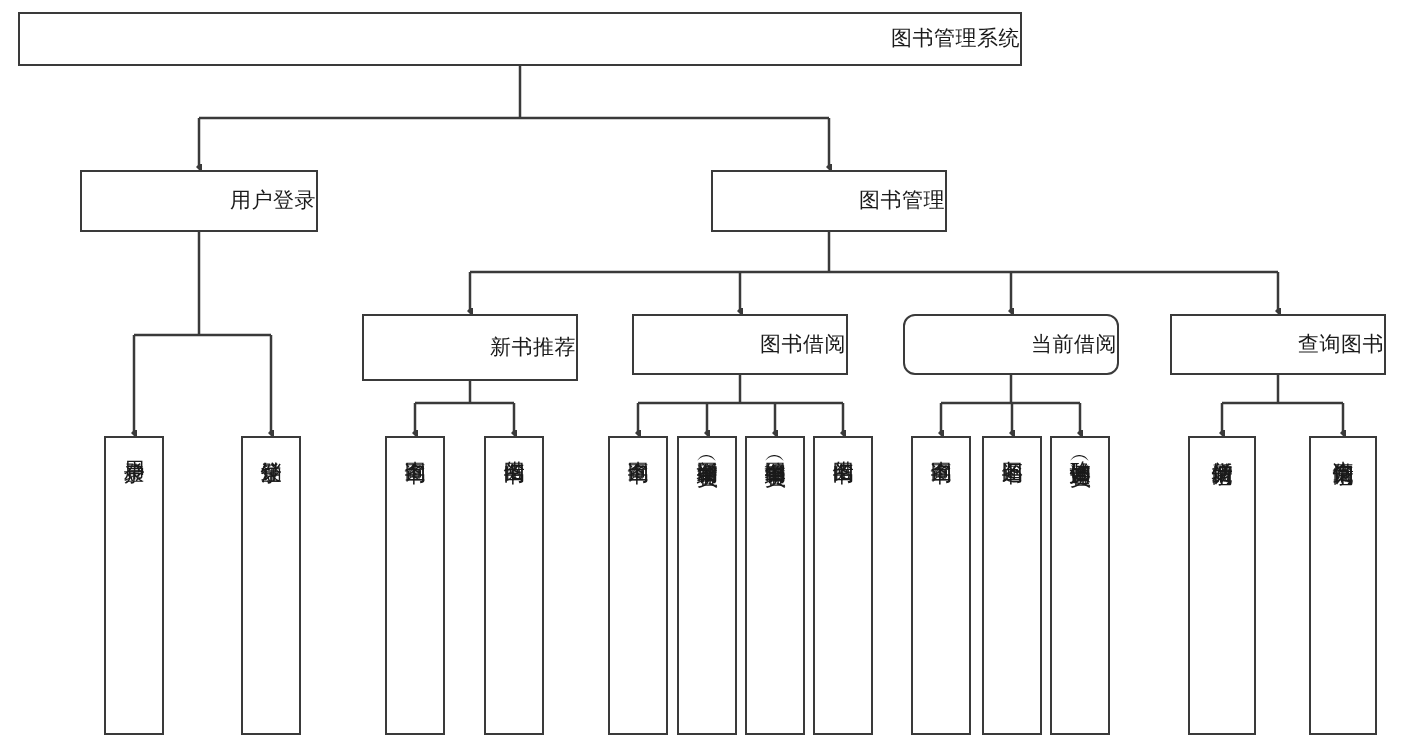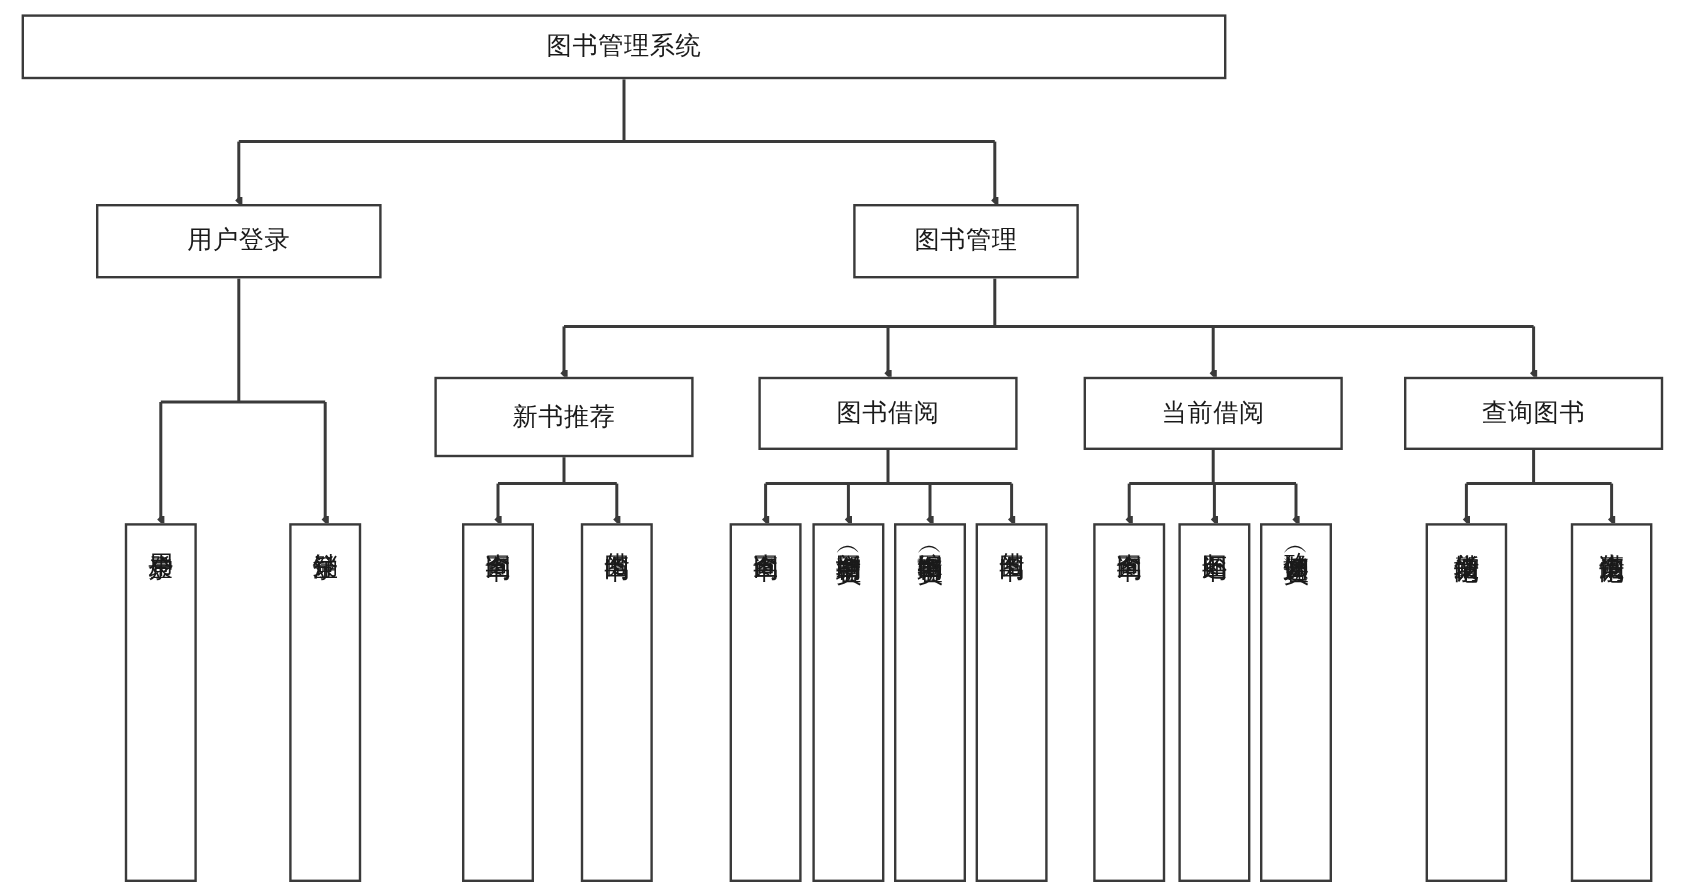--- a/index.html
+++ b/index.html
@@ -25,21 +25,21 @@
     height: 747px;
     pointer-events: none;
   }
   .node {
     position: absolute;
     box-sizing: border-box;
     border: 2.5px solid #3a3a3a;
     background: #ffffff;
     display: flex;
     align-items: center;
-    justify-content: center;
+    justify-content: flex-end;
     color: #1a1a1a;
   }
   .node .label {
     font-size: 21px;
     line-height: 1.1;
     letter-spacing: 0.5px;
     white-space: nowrap;
   }
   .node.leaf {
     align-items: flex-start;
@@ -112,30 +112,30 @@
       </g>
   </svg>
 
   <div id="nodes-layer">
       <div class="node" style="left: 18px; top: 12px; width: 1004px; height: 54px;">
         <span class="label">图书管理系统</span>
       </div>
       <div class="node" style="left: 80px; top: 170px; width: 238px; height: 62px;">
         <span class="label">用户登录</span>
       </div>
-      <div class="node" style="left: 711px; top: 170px; width: 188px; height: 62px;">
+      <div class="node" style="left: 711px; top: 170px; width: 236px; height: 62px;">
         <span class="label">图书管理</span>
       </div>
       <div class="node" style="left: 362px; top: 314px; width: 216px; height: 67px;">
         <span class="label">新书推荐</span>
       </div>
       <div class="node" style="left: 632px; top: 314px; width: 216px; height: 61px;">
         <span class="label">图书借阅</span>
       </div>
-      <div class="node" style="left: 903px; top: 314px; width: 216px; height: 61px;">
+      <div class="node" style="left: 903px; top: 314px; width: 216px; height: 61px; border-radius: 12px;">
         <span class="label">当前借阅</span>
       </div>
       <div class="node" style="left: 1170px; top: 314px; width: 216px; height: 61px;">
         <span class="label">查询图书</span>
       </div>
       <div class="node leaf" style="left: 104px; top: 436px; width: 60px; height: 299px;">
         <span class="label">用户登录</span>
       </div>
       <div class="node leaf" style="left: 241px; top: 436px; width: 60px; height: 299px;">
         <span class="label">注销登录</span>

